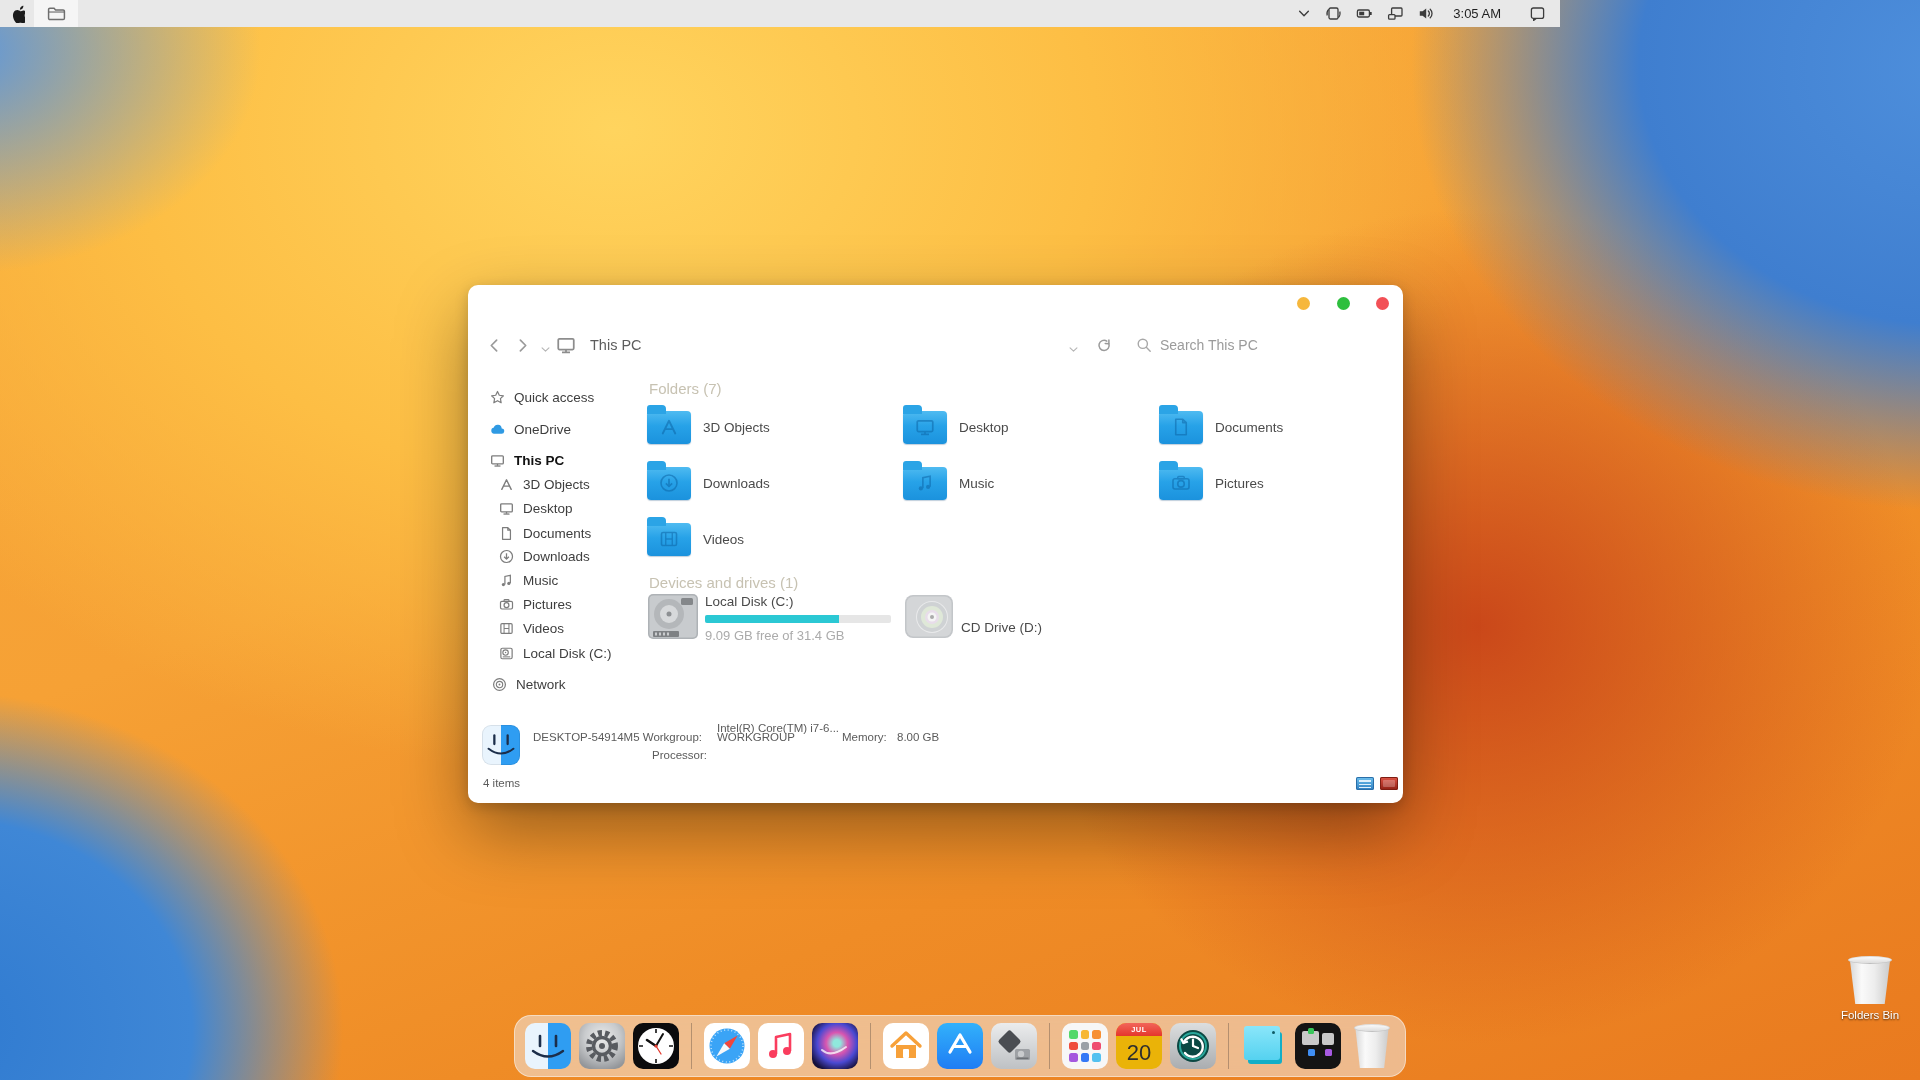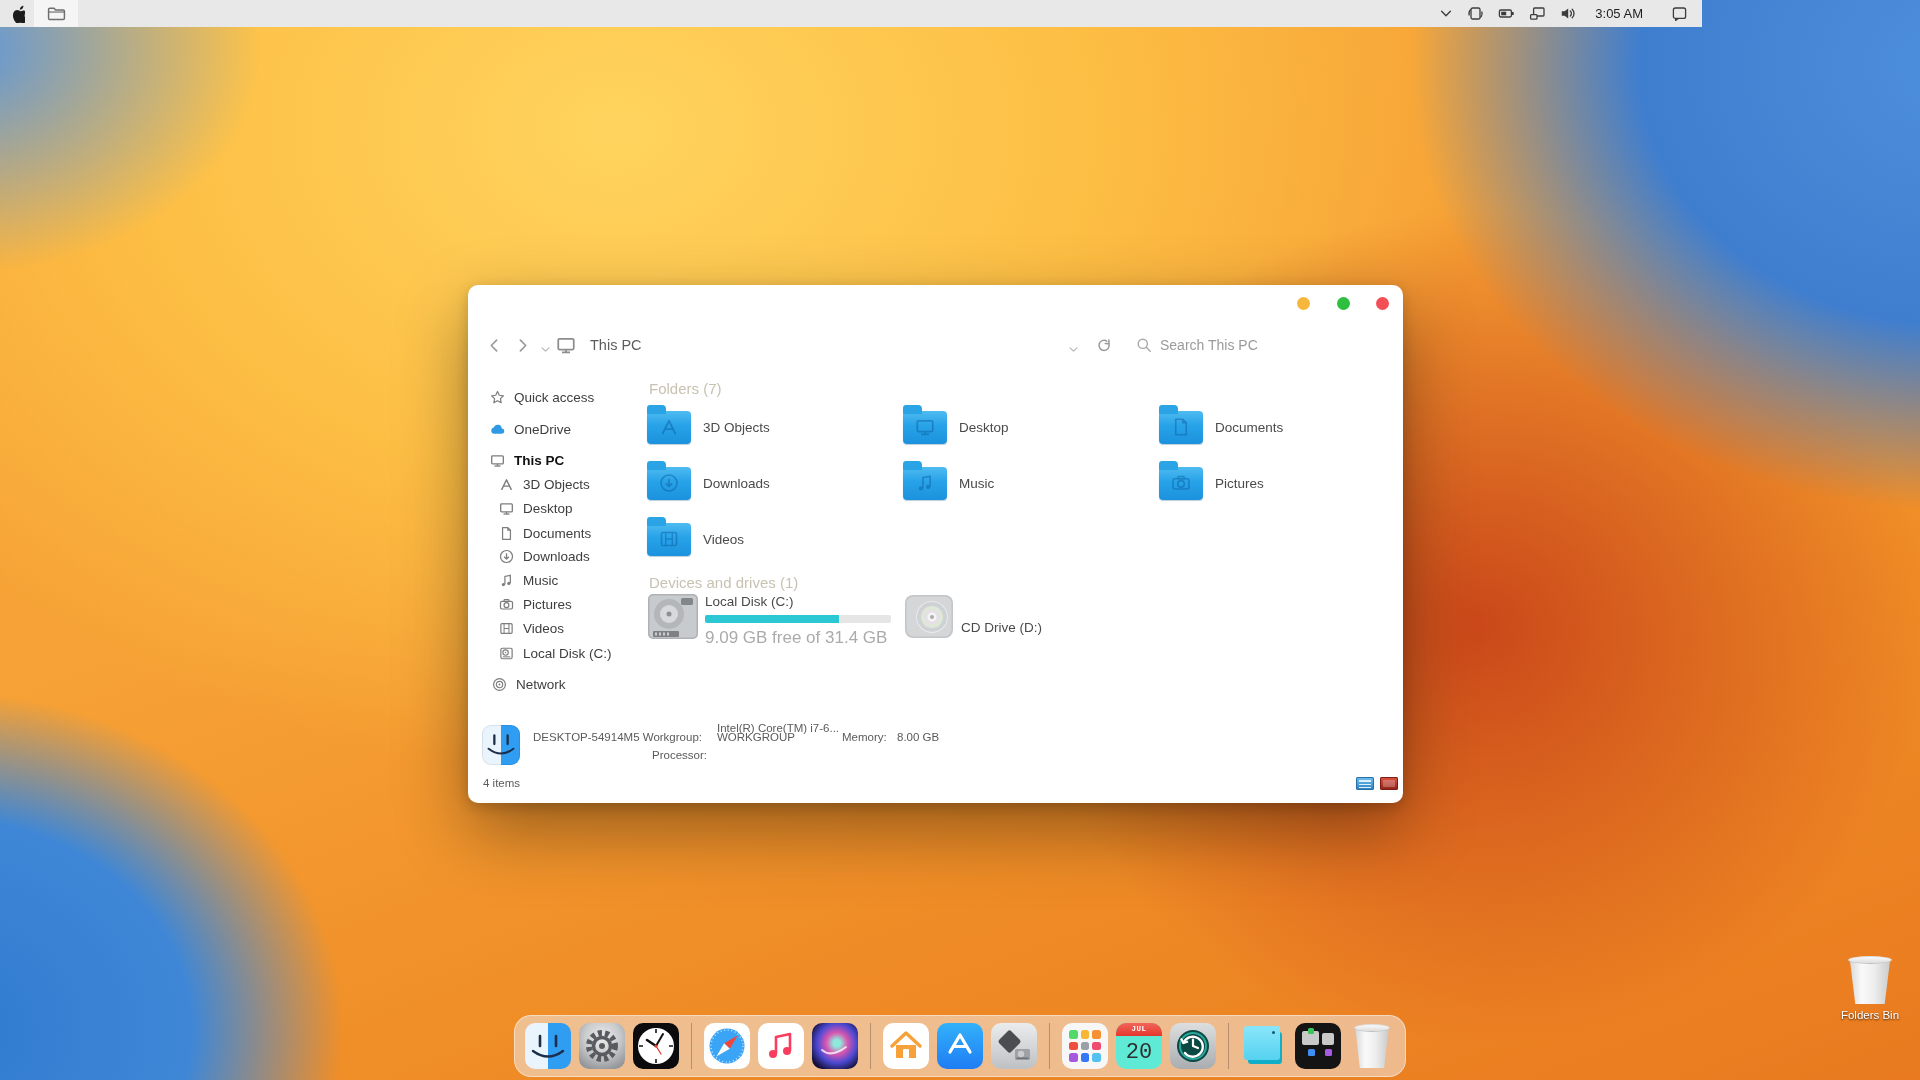--- a/index.html
+++ b/index.html
@@ -11,21 +11,21 @@
     background:
       radial-gradient(560px 470px at -60px 1030px, #2f7ad0 0%, #3f87d6 45%, rgba(63,135,214,0) 72%),
       radial-gradient(760px 620px at 102% 6%, #4e8fdc 0%, #3f7ecf 42%, rgba(63,126,207,0) 72%),
       radial-gradient(430px 320px at -40px 50px, #5b97de 0%, rgba(91,151,222,0) 70%),
       radial-gradient(820px 760px at 77% 58%, rgba(198,64,24,0.9) 0%, rgba(198,64,24,0) 55%),
       radial-gradient(1150px 850px at 32% 12%, #ffd45e 0%, #fdbe44 42%, rgba(253,190,68,0) 76%),
       linear-gradient(160deg, #f7a93a 0%, #f6a135 40%, #ef8c26 70%, #e97a1f 100%);
   }
 
   
-  .menubar { position:absolute; left:0; top:0; width:1702px; height:27px; background:#e8e8e8;
+  .menubar { position:absolute; left:0; top:0; width:1560px; height:27px; background:#e8e8e8;
     display:flex; align-items:center; z-index:50; }
   .mb-left { display:flex; align-items:center; height:100%; }
   .apple { width:34px; height:100%; display:flex; align-items:center; justify-content:center; color:#1b1b1b; }
   .activeapp { width:44px; height:100%; background:#f5f5f5; display:flex; align-items:center; justify-content:center; color:#6e6e6e; }
   .mb-right { margin-left:auto; display:flex; align-items:center; gap:14px; padding-right:14px; color:#3c3c3c; }
   .tray-ic { width:17px; height:17px; display:flex; }
   .mb-time { font-size:13px; color:#1f1f1f; margin:0 4px; }
   svg.ic { width:100%; height:100%; }
 
   
@@ -57,21 +57,21 @@
   .folder::before { content:""; position:absolute; left:0; top:-6px; width:19px; height:9px;
     background:#2ba4e6; border-radius:3px 4px 0 0; }
   .fg { position:absolute; left:12px; top:6px; width:20px; height:20px; color:#0d67a8; opacity:0.55; }
   .tlabel { position:absolute; left:56px; top:17px; font-size:13.5px; color:#4a4a4a; white-space:nowrap; }
 
   .devtile { position:absolute; height:56px; }
   .dev-svg { position:absolute; left:0; top:3px; width:52px; height:47px; }
   .dev-name { position:absolute; left:58px; top:4px; font-size:13.5px; color:#4a4a4a; white-space:nowrap; }
   .diskbar { position:absolute; left:58px; top:25px; width:186px; height:8px; background:#e6e6e6; border-radius:2px; overflow:hidden; }
   .diskbar > div { height:100%; background:#2bc8d4; }
-  .diskfree { position:absolute; left:58px; top:38px; font-size:17px; color:#ababab; white-space:nowrap;text-align:center; }
+  .diskfree { position:absolute; left:58px; top:38px; font-size:13px; color:#ababab; white-space:nowrap;text-align:center; }
 
   
   .finder-face { position:relative; border-radius:9px; overflow:hidden;
     background:linear-gradient(90deg,#e9f4fd 0 50%, #2f9df2 50% 100%);
     box-shadow:inset 0 0 0 1px rgba(0,0,0,0.08); }
   .status-txt { position:absolute; font-size:11.5px; color:#5b5b5b; white-space:nowrap; }
   .viewbtn { position:absolute; width:18px; height:13px; border-radius:2px; }
   .viewbtn.list { background:linear-gradient(180deg,#6fc1ee,#2e7fc2); box-shadow:inset 0 0 0 1px #2a6ea8; }
   .viewbtn.list::after { content:""; position:absolute; inset:3px 3px 2px 3px;
     background:repeating-linear-gradient(180deg,#dff0fb 0 1.5px, transparent 1.5px 3.5px); }
@@ -91,21 +91,21 @@
   .dk.clock { background:#0b0b0d; }
   .dk.safari { background:#fff; }
   .dk.music { background:#fff; }
   .dk.siri { background:radial-gradient(circle at 54% 44%, #8fe8dc 0 10%, #d956b0 30%, #4a49d2 55%, #16103a 82%); }
   .dk.home { background:#fff; }
   .dk.appstore { background:linear-gradient(180deg,#32b1fb,#1f7df4); }
   .dk.bootcamp { background:linear-gradient(180deg,#ebeced,#bec1c4); }
   .dk.launchpad { background:#f7f7f7; }
   .lp-grid { position:absolute; inset:7px; display:grid; grid-template-columns:repeat(3,1fr); gap:3px; }
   .lp-grid span { border-radius:2.5px; }
-  .dk.calendar { background:#5eead4;font-family:Liberation Mono, monospace; }
+  .dk.calendar { background:#eab308; }
   .cal-month { position:absolute; top:0; left:0; right:0; height:13px; background:linear-gradient(180deg,#f2655a,#e5372c);
     color:#fff; font-size:7.5px; font-weight:bold; text-align:center; line-height:13px; letter-spacing:0.5px; }
   .cal-day { position:absolute; top:13px; left:0; right:0; bottom:0; display:flex; align-items:center; justify-content:center;
     font-size:22px; color:#2e2e2e; font-weight:300; }
   .dk.timemachine { background:linear-gradient(180deg,#dcdedf,#aaadb0); }
   .dk.stickies { background:transparent; overflow:visible; }
   .stick-back { position:absolute; left:7px; top:9px; width:34px; height:32px; background:#12aec7; border-radius:3px; }
   .stick-front { position:absolute; left:3px; top:3px; width:36px; height:34px; border-radius:3px;
     background:linear-gradient(180deg,#8ae6fa,#55d2f0); }
   .stick-dot { position:absolute; right:5px; top:5px; width:3px; height:3px; background:#0e5b66; border-radius:50%; }

